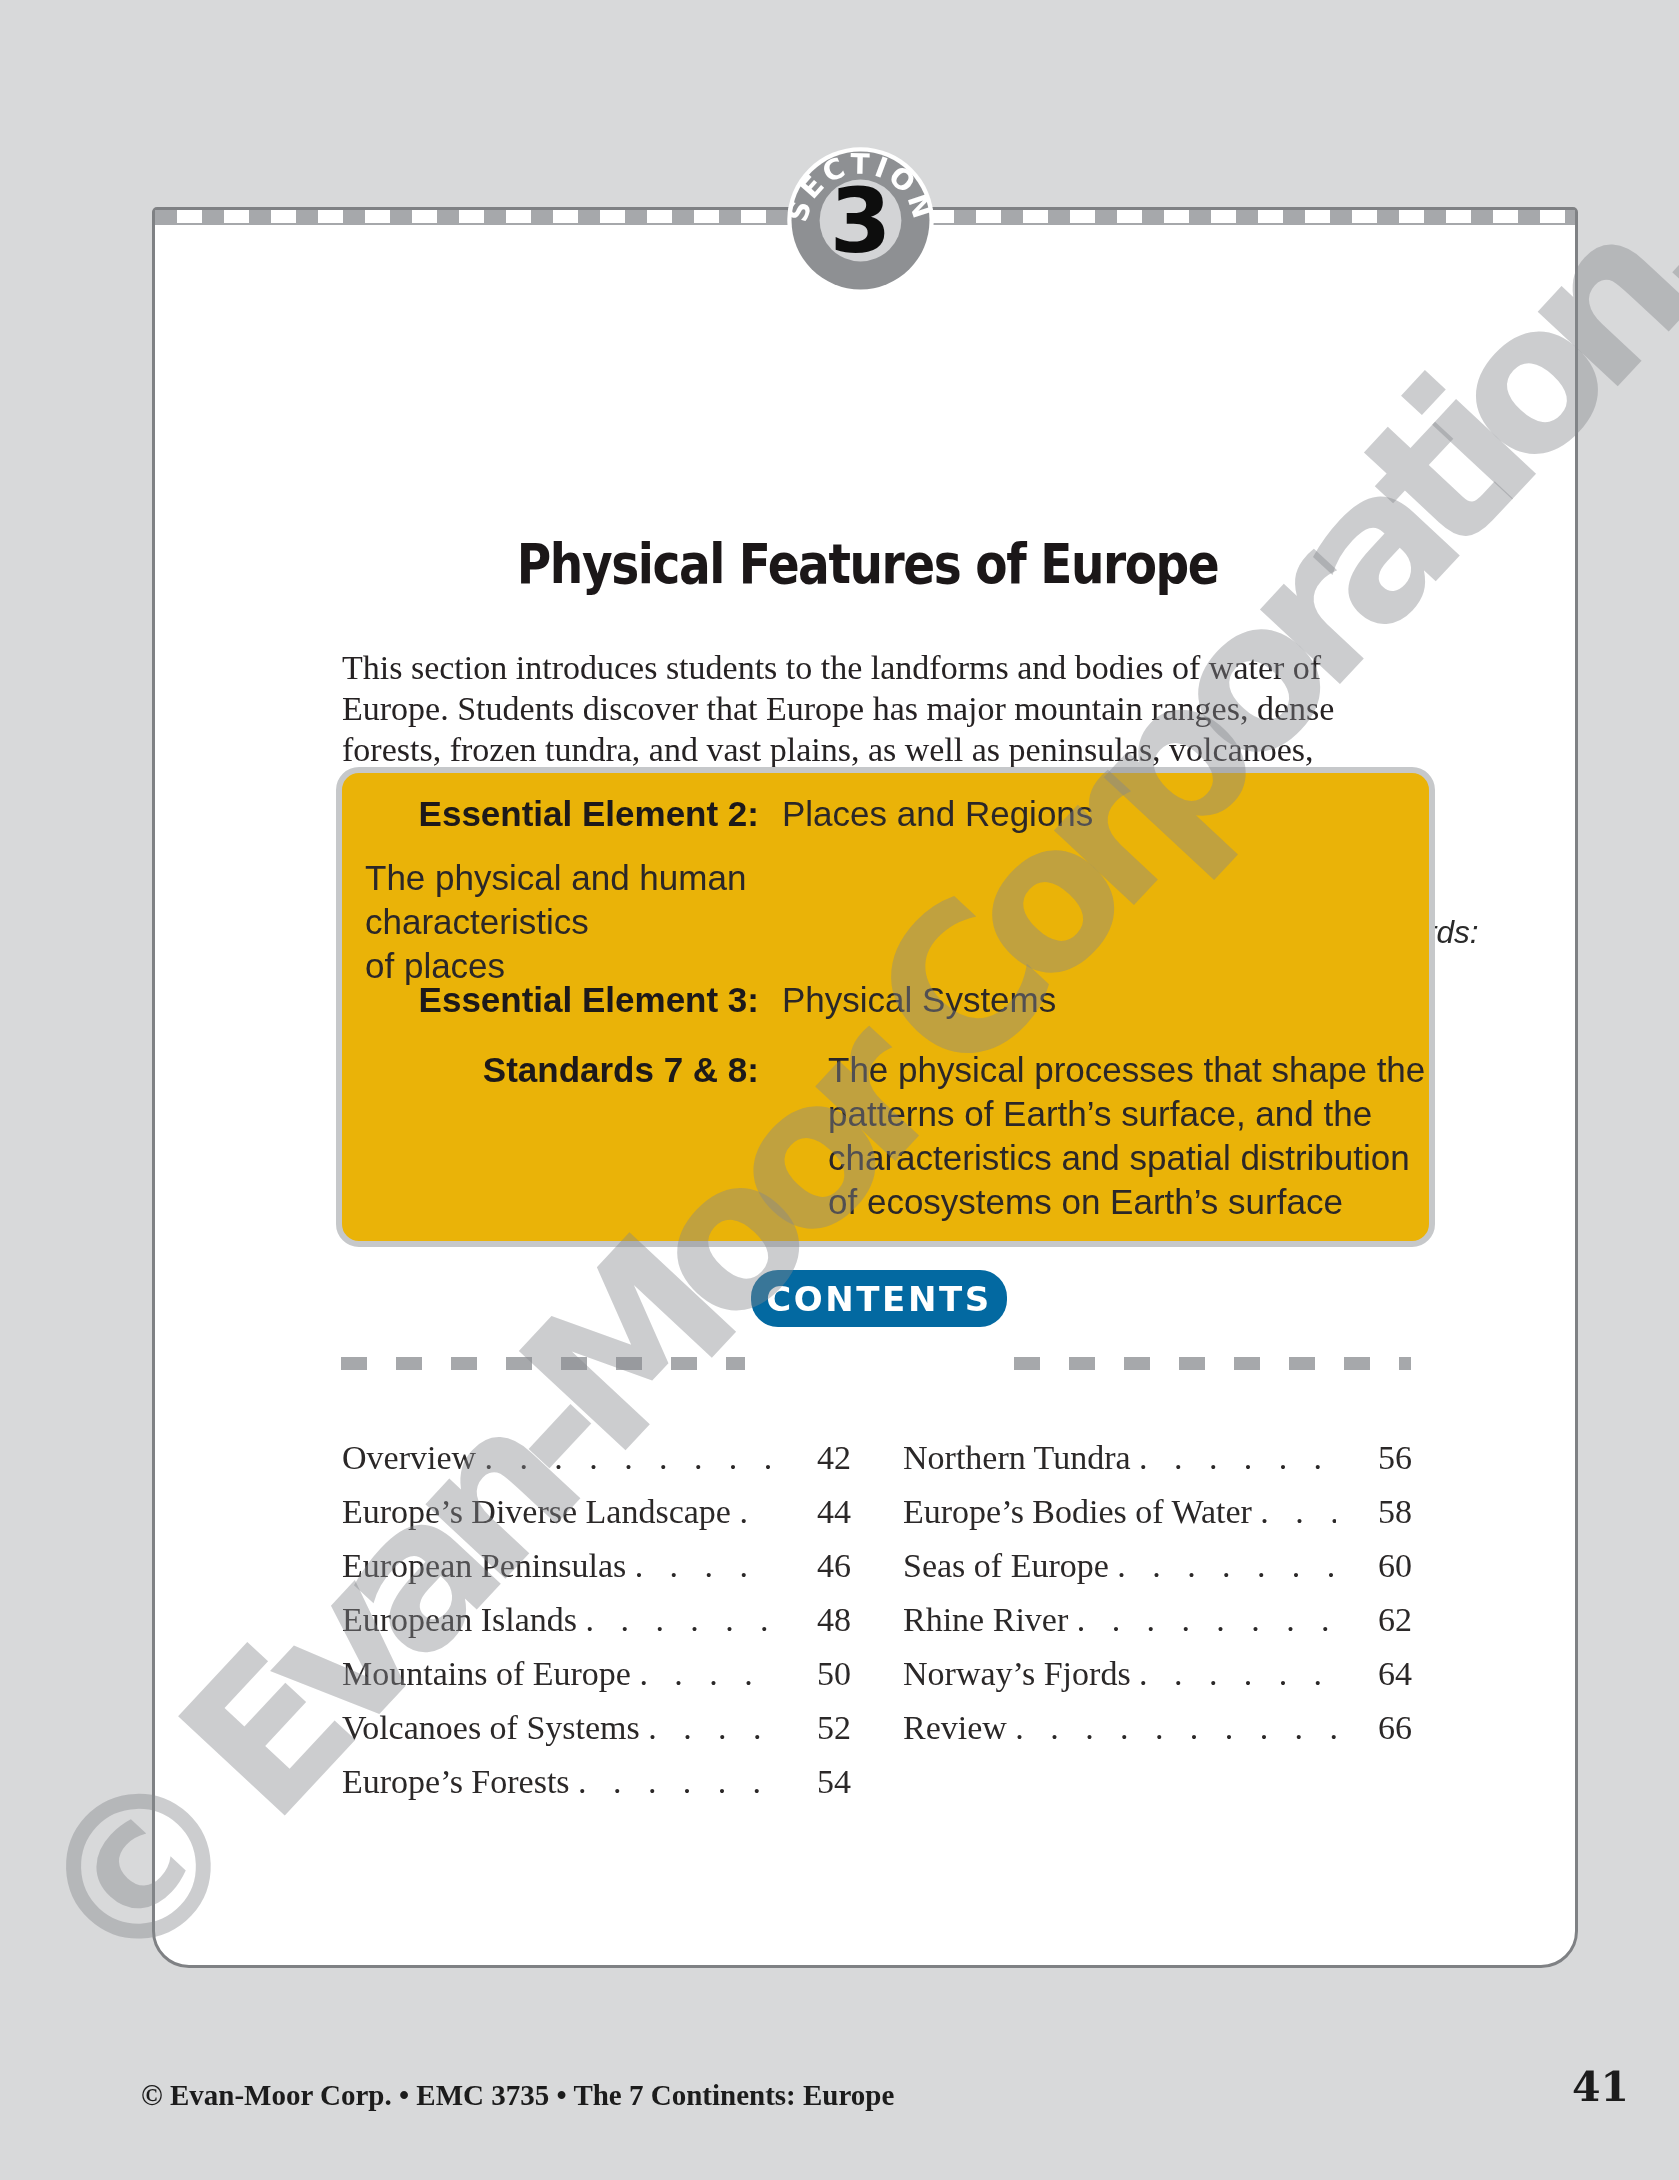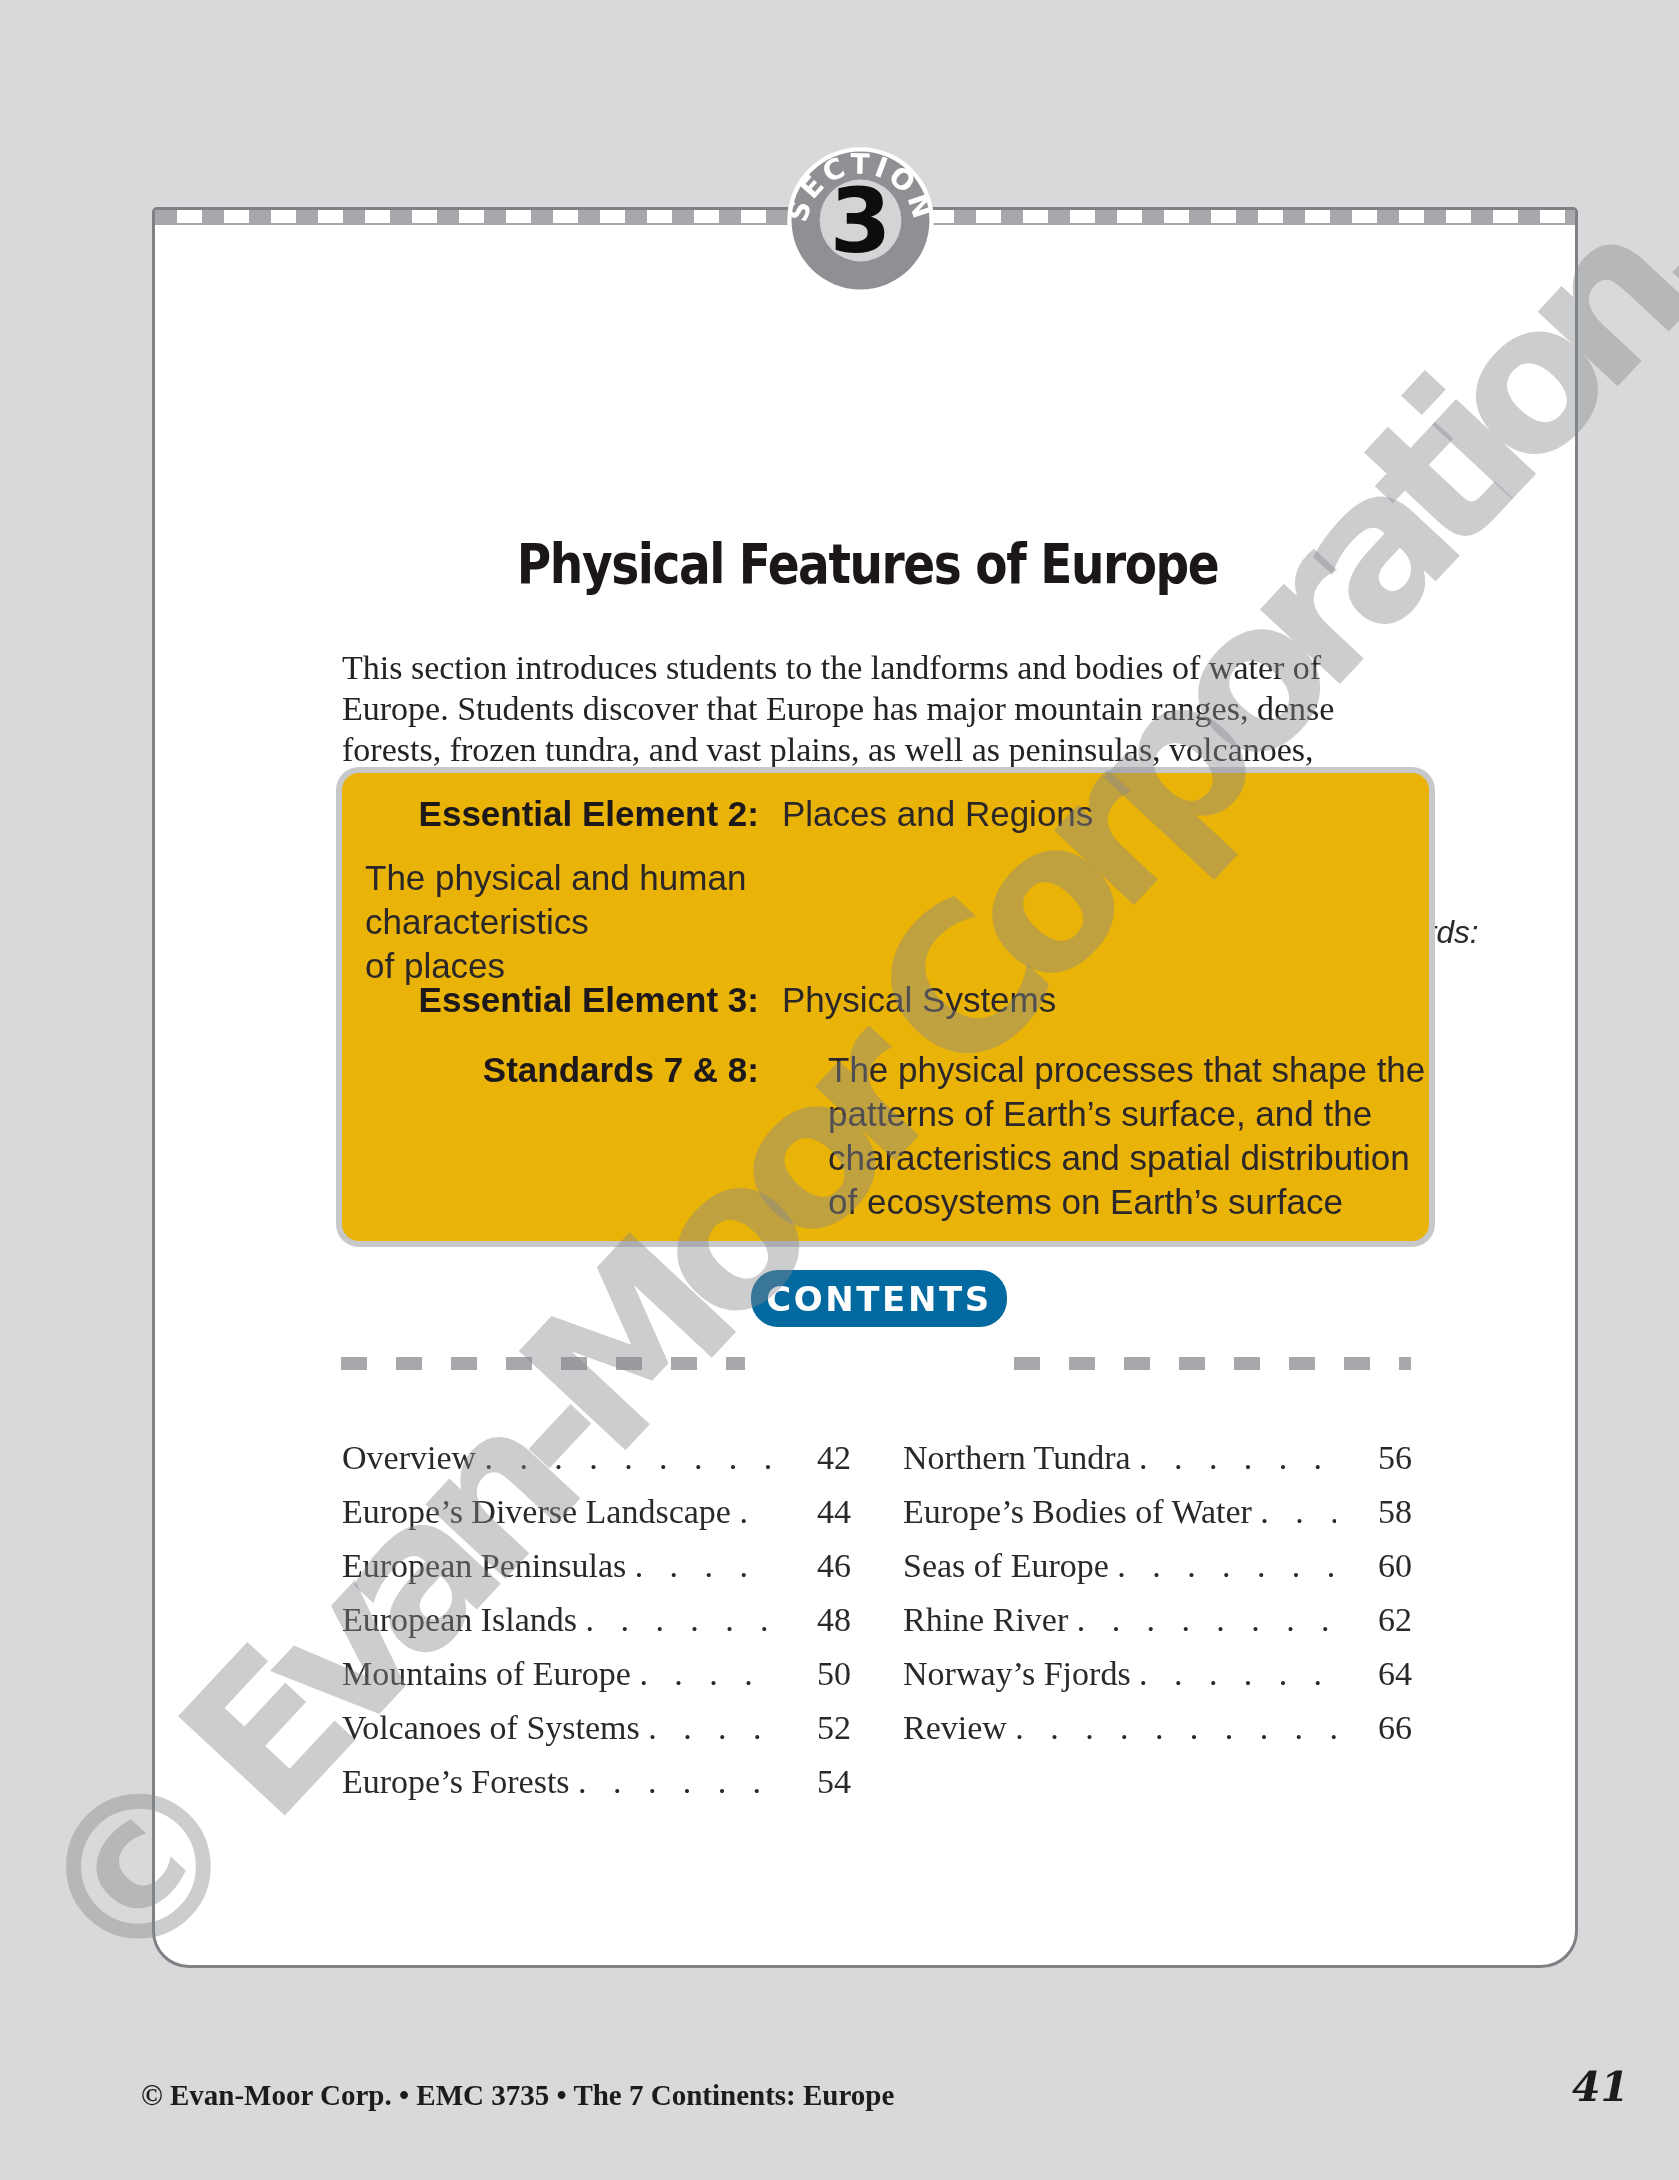--- a/index.html
+++ b/index.html
@@ -93,21 +93,21 @@
 
   
   .footer-credit{
     position:absolute;left:141px;top:2080px;
     font-family:"Liberation Serif",serif;font-weight:bold;
     font-size:29px;line-height:31px;color:#1c1c1c;
   }
   .footer-page{
     position:absolute;right:51px;top:2066px;
     font-family:"DejaVu Serif",serif;font-weight:600;
-    font-size:41px;line-height:43px;color:#1c1c1c;font-style:italic;
+    font-size:41px;line-height:43px;color:#1c1c1c;
   }
 
   
   .watermark{
     position:absolute;left:871px;top:1085px;z-index:20;pointer-events:none;
     transform:translate(-50%,-50%) rotate(-47deg);
     font-family:"DejaVu Sans","Liberation Sans",sans-serif;font-weight:bold;
     font-size:200px;letter-spacing:-25.6px;white-space:nowrap;
     color:rgba(134,137,140,0.42);
   }

